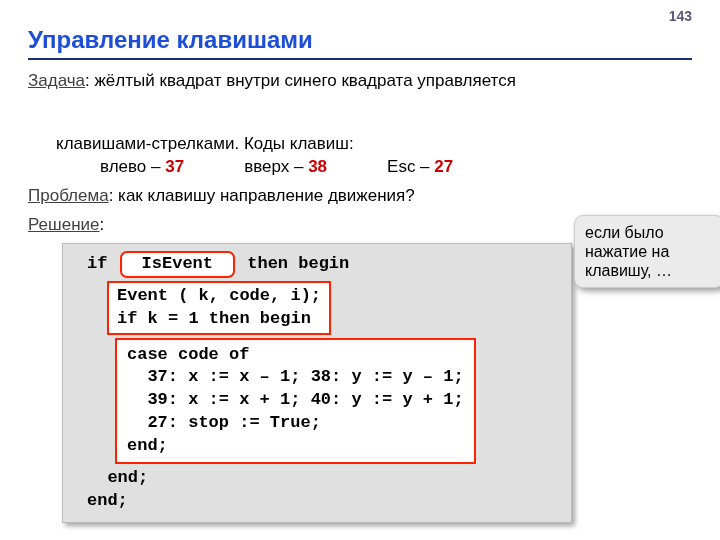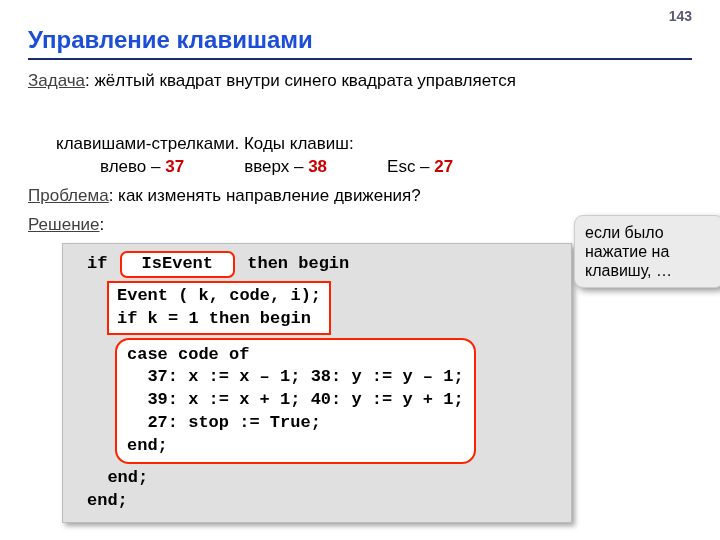--- a/index.html
+++ b/index.html
@@ -72,21 +72,21 @@
     border: 2px solid #f20;
     border-radius: 0;
     padding: 2px 8px;
     margin: 3px 0 3px 20px;
     width: fit-content;
     white-space: pre;
   }
   .box2 {
     background: #fff;
     border: 2px solid #f20;
-    border-radius: 14px;
+    border-radius: 0;
     padding: 4px 10px;
     margin: 3px 0 3px 28px;
     width: fit-content;
     white-space: pre;
   }
   .callout {
     position: absolute;
     top: -28px;
     right: -152px;
     width: 150px;
@@ -113,21 +113,21 @@
   <span class="label">Задача</span><span>: жёлтый квадрат внутри синего квадрата управляется</span>
   <div class="indent1">клавишами-стрелками. Коды клавиш:</div>
   <div class="indent2 keycodes">
     <span class="kc-col"><span>влево – </span><span class="keynum">37</span></span>
     <span class="kc-col"><span>вверх – </span><span class="keynum">38</span></span>
     <span class="kc-col"><span>Esc – </span><span class="keynum">27</span></span>
   </div>
 </div>
 
 <div class="block">
-  <span class="label">Проблема</span><span>: как изменять направление движения?</span>
+  <span class="label">Проблема</span><span>: как клавишу направление движения?</span>
 </div>
 
 <div class="block">
   <span class="label">Решение</span><span>:</span>
 </div>
 
 <div class="code-outer">
   <div class="callout">
     <span>если было нажатие на клавишу, …</span>
   </div>

